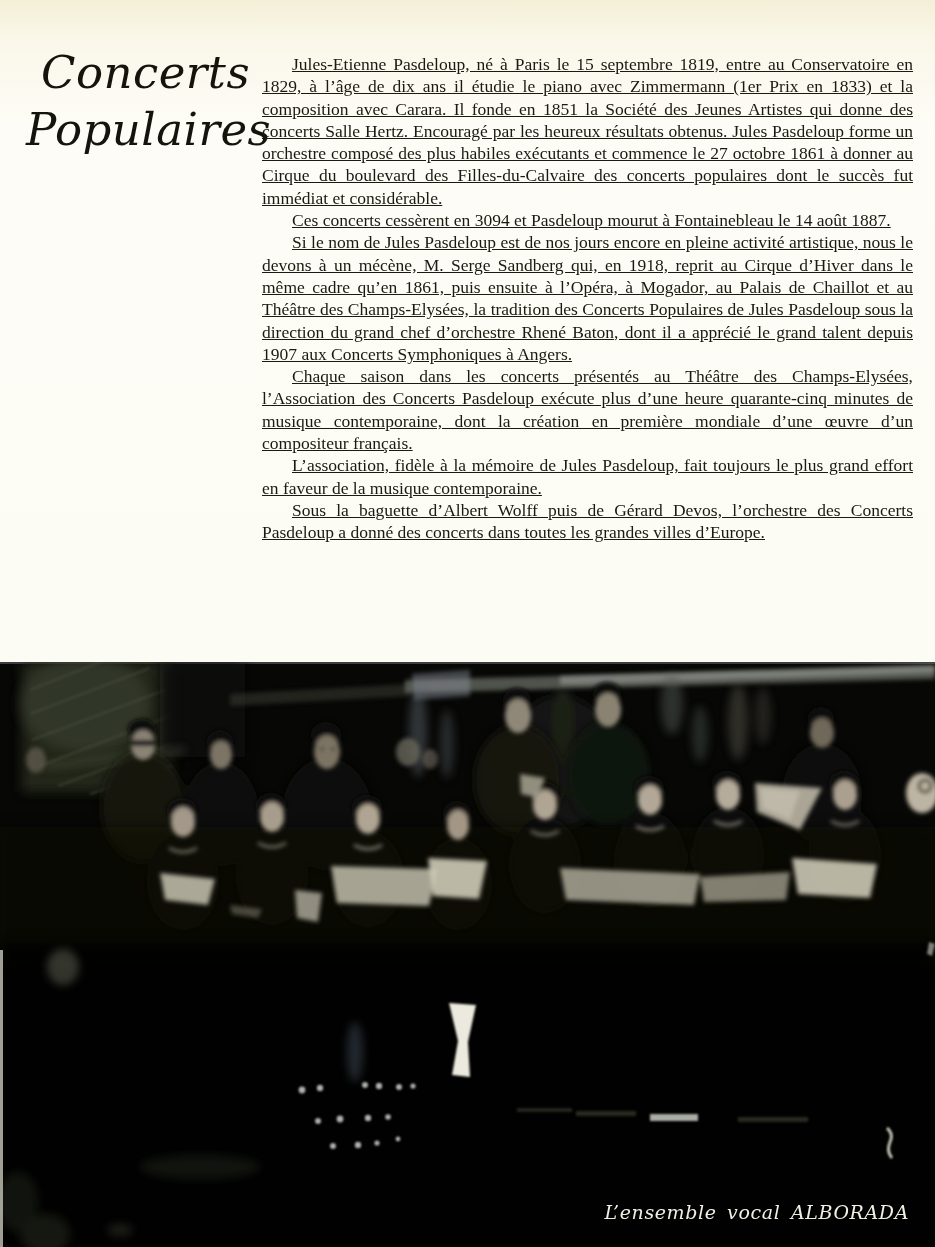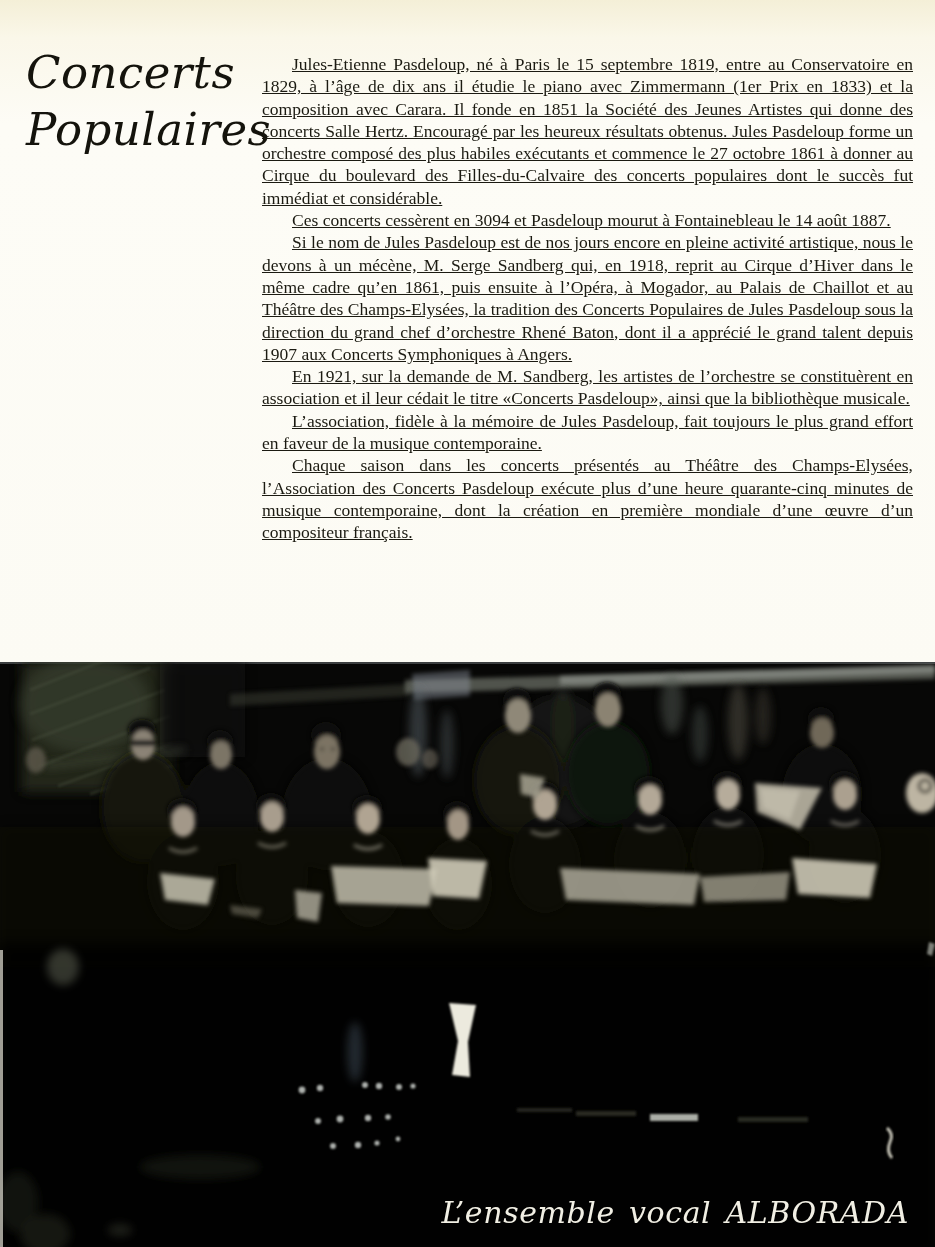--- a/index.html
+++ b/index.html
@@ -6,21 +6,21 @@
   html,body { width:935px; background:#e8e6da; }
   body { font-family:"Liberation Serif", serif; }
 
   .page {
     position:relative; width:935px; height:1247px; overflow:hidden;
     background:linear-gradient(180deg,#f4efd7 0%,#faf7e9 3%,#fdfcf6 10%,#fcfbf4 55%,#fbf9f0 100%);
   }
 
   .title {
     position:absolute; left:26px; top:44px; width:224px;
-    text-align:left;
+    text-align:right;
     font-family:"DejaVu Serif","Liberation Serif",serif;
     font-style:italic; font-weight:normal;
     font-size:45px; line-height:57px; color:#14130c;
     letter-spacing:0.5px;
   }
 
   .body-text {
     position:absolute; left:262px; top:53px; width:651px;
     font-size:17.5px; line-height:22.3px; color:#1b1a11;
     text-align:justify;
@@ -33,39 +33,39 @@
     background:#070706;
   }
   .photo svg { position:absolute; left:0; top:0; width:935px; height:585px; display:block; }
 
   .caption {
     position:absolute; right:26px; bottom:20px;
     text-align:right;
     font-family:"DejaVu Serif","Liberation Serif",serif;
     font-style:italic; font-weight:normal;
     color:#f1efe4;
-    font-size:30px; line-height:29.5px;
+    font-size:19px; line-height:29.5px;
     letter-spacing:0.6px; word-spacing:4px;
     text-shadow:0 0 2px rgba(0,0,0,.8);
   }
 </style>
 </head>
 <body>
 
 <div class="page">
 
   <h1 class="title"><span>Concerts</span><br><span>Populaires</span></h1>
 
   <div class="body-text">
     <p>Jules-Etienne Pasdeloup, né à Paris le 15 septembre 1819, entre au Conservatoire en 1829, à l’âge de dix ans il étudie le piano avec Zimmermann (1er Prix en 1833) et la composition avec Carara. Il fonde en 1851 la Société des Jeunes Artistes qui donne des concerts Salle Hertz. Encouragé par les heureux résultats obtenus. Jules Pasdeloup forme un orchestre composé des plus habiles exécutants et commence le 27 octobre 1861 à donner au Cirque du boulevard des Filles-du-Calvaire des concerts populaires dont le succès fut immédiat et considérable.</p>
     <p>Ces concerts cessèrent en 3094 et Pasdeloup mourut à Fontainebleau le 14 août 1887.</p>
     <p>Si le nom de Jules Pasdeloup est de nos jours encore en pleine activité artistique, nous le devons à un mécène, M. Serge Sandberg qui, en 1918, reprit au Cirque d’Hiver dans le même cadre qu’en 1861, puis ensuite à l’Opéra, à Mogador, au Palais de Chaillot et au Théâtre des Champs-Elysées, la tradition des Concerts Populaires de Jules Pasdeloup sous la direction du grand chef d’orchestre Rhené Baton, dont il a apprécié le grand talent depuis 1907 aux Concerts Symphoniques à Angers.</p>
-    <p>En 1921, sur la demande de M. Sandberg, les artistes de l’orchestre se constituèrent en association et il leur cédait le titre «Concerts Pasdeloup», ainsi que la bibliothèque musicale.</p>
+    <p>Chaque saison dans les concerts présentés au Théâtre des Champs-Elysées, l’Association des Concerts Pasdeloup exécute plus d’une heure quarante-cinq minutes de musique contemporaine, dont la création en première mondiale d’une œuvre d’un compositeur français.</p>
     <p>L’association, fidèle à la mémoire de Jules Pasdeloup, fait toujours le plus grand effort en faveur de la musique contemporaine.</p>
-    <p>Chaque saison dans les concerts présentés au Théâtre des Champs-Elysées, l’Association des Concerts Pasdeloup exécute plus d’une heure quarante-cinq minutes de musique contemporaine, dont la création en première mondiale d’une œuvre d’un compositeur français.</p>
+    <p>Sous la baguette d’Albert Wolff puis de Gérard Devos, l’orchestre des Concerts Pasdeloup a donné des concerts dans toutes les grandes villes d’Europe.</p>
   </div>
 
   <figure class="photo">
     <svg viewBox="0 0 935 585" preserveAspectRatio="none" aria-hidden="true">
       <defs>
         <filter id="b6" x="-40%" y="-40%" width="180%" height="180%">
             <feGaussianBlur stdDeviation="6"></feGaussianBlur>
           </filter>
         <filter id="b4" x="-40%" y="-40%" width="180%" height="180%">
             <feGaussianBlur stdDeviation="4"></feGaussianBlur>

